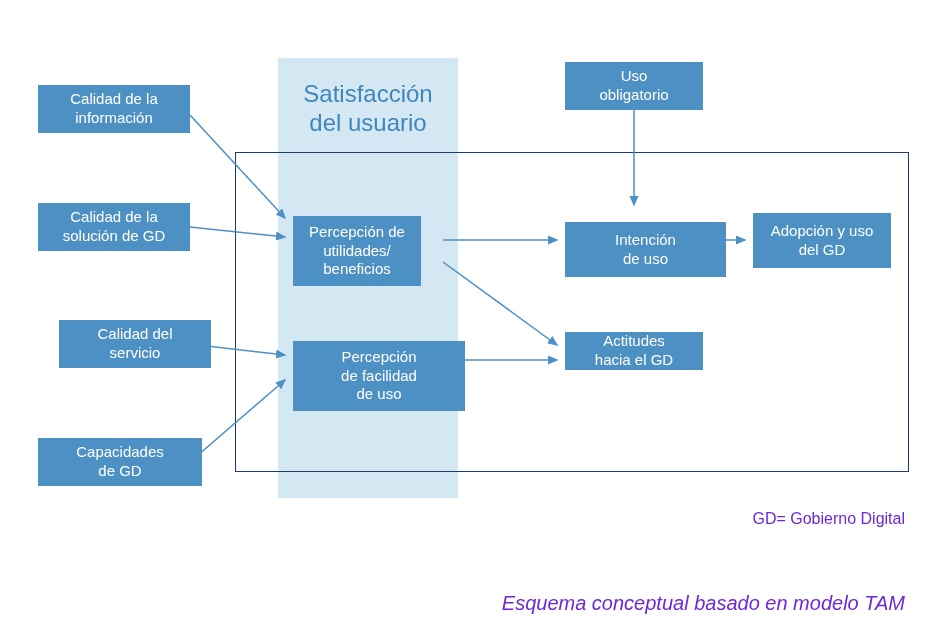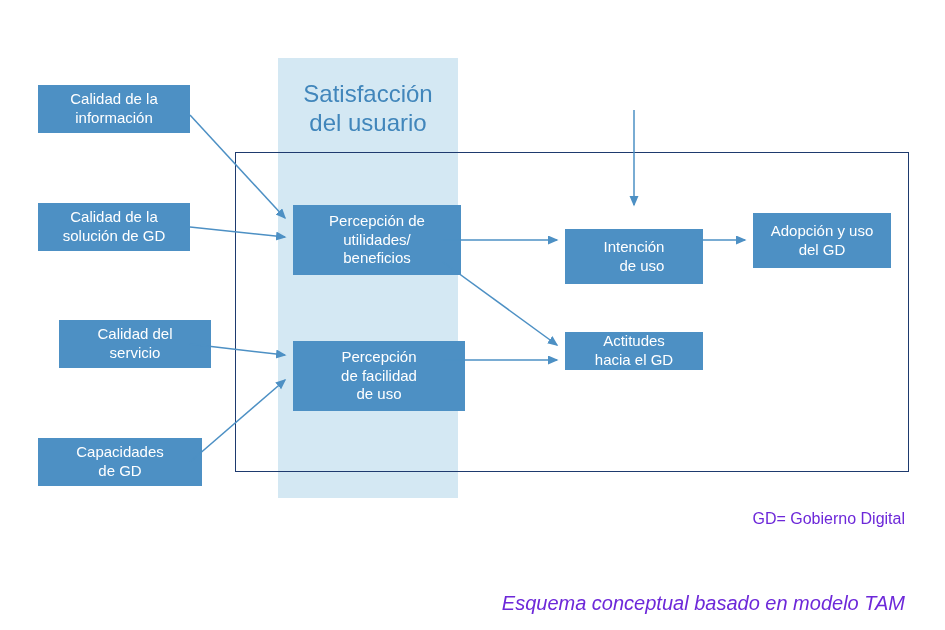--- a/index.html
+++ b/index.html
@@ -81,30 +81,32 @@
 
   <div class="box" style="left:38px; top:203px; width:152px; height:48px; white-space:pre-line;">Calidad de la
 solución de GD</div>
 
   <div class="box" style="left:38px; top:320px; width:152px; height:48px; white-space:pre-line;margin-left:21px;">Calidad del
 servicio</div>
 
   <div class="box" style="left:38px; top:438px; width:164px; height:48px; white-space:pre-line;">Capacidades
 de GD</div>
 
+  <div class="box" style="left:565px; top:62px; width:138px; height:48px; white-space:pre-line;">Uso
+obligatorio</div>
 
-  <div class="box" style="left:293px; top:205px; width:168px; height:70px; white-space:pre-line;">Percepción de
+  <div class="box" style="left:293px; top:216px; width:128px; height:70px; white-space:pre-line;">Percepción de
 utilidades/
 beneficios</div>
 
   <div class="box" style="left:293px; top:341px; width:172px; height:70px; white-space:pre-line;">Percepción
 de facilidad
 de uso</div>
 
-  <div class="box" style="left:565px; top:229px; width:138px; height:55px; white-space:pre-line;text-align:right;">Intención
+  <div class="box" style="left:565px; top:222px; width:161px; height:55px; white-space:pre-line;">Intención
 de uso</div>
 
   <div class="box" style="left:565px; top:332px; width:138px; height:38px; white-space:pre-line;">Actitudes
 hacia el GD</div>
 
   <div class="box" style="left:753px; top:213px; width:138px; height:55px; white-space:pre-line;">Adopción y uso
 del GD</div>
 
   <div class="legend" style="right:40px; top:510px;">GD= Gobierno Digital</div>
 

